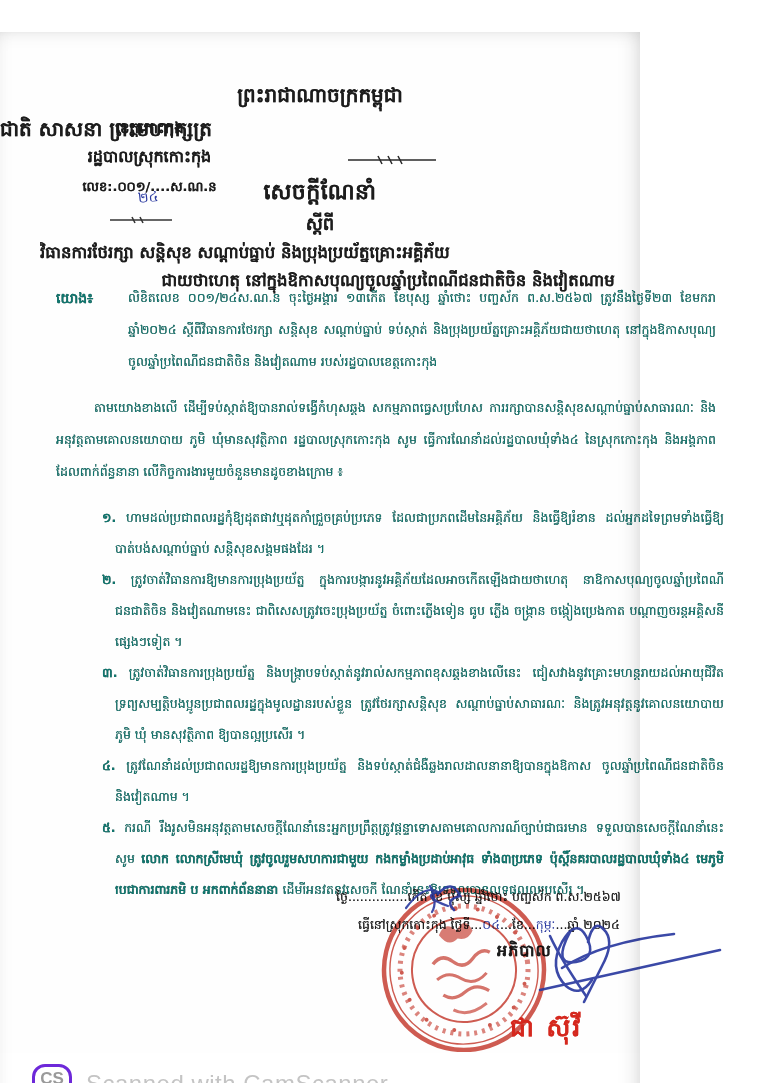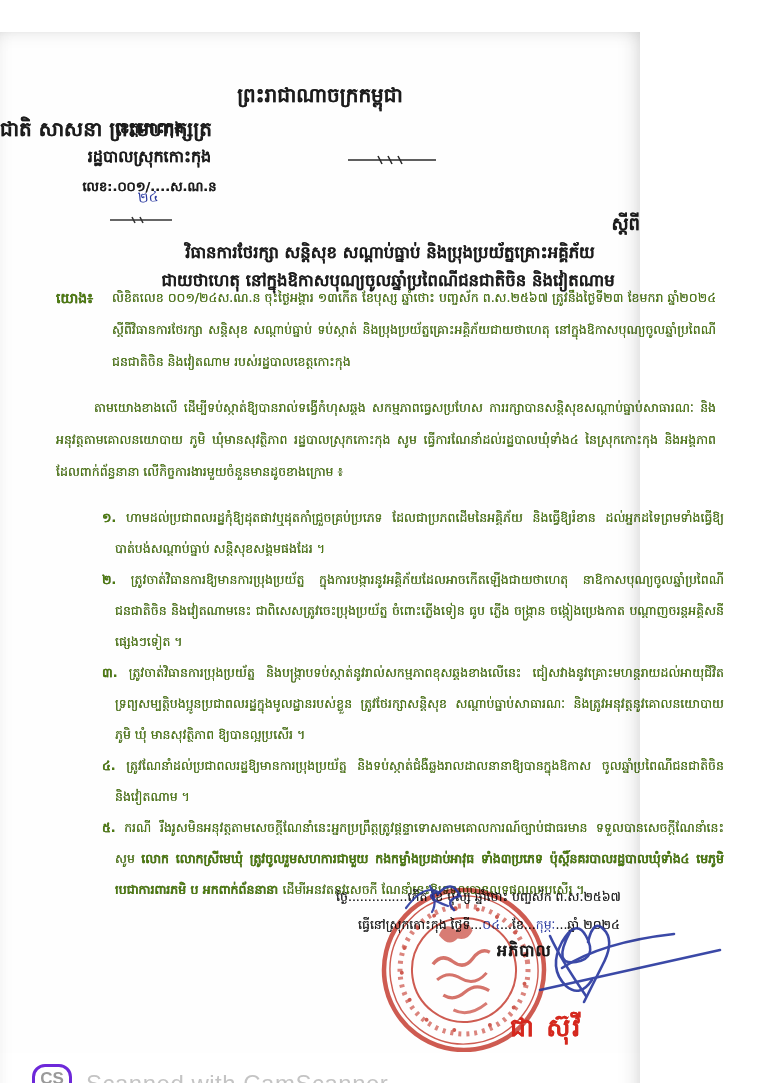--- a/index.html
+++ b/index.html
@@ -26,26 +26,26 @@
   .ornament  { left:348px; top:123px; width:88px; height:10px; }
   .issuer    { left:42px; top:86px; width:215px; text-align:center; }
   .issuer .l1{ font-size:15px; font-weight:700; }
   .issuer .l2{ font-size:16px; font-weight:700; margin-top:6px; }
   .issuer .ref{ font-size:13px; font-weight:700; margin-top:8px; white-space:nowrap; position:relative; }
   .hand { color:#2b3aa0; font-family:"DejaVu Sans", sans-serif; font-weight:400; text-shadow:none; }
   .ref-hand { position:absolute; left:96px; top:10px; font-size:14px; transform:rotate(-6deg); }
   .issuer-rule { left:110px; top:184px; width:62px; height:8px; }
 
   .doc-type  { left:0; right:0; top:146px; text-align:center; font-size:22px; font-weight:700; letter-spacing:.5px; }
-  .about     { left:0; right:0; top:180px; text-align:right; font-size:18px; font-weight:700; }
-  .subject1  { left:40px; width:700px; top:210px; text-align:center; font-size:16.5px; font-weight:700; white-space:nowrap; overflow:hidden; }
+  .about     { left:0; right:0; top:180px; text-align:center; font-size:18px; font-weight:700; }
+  .subject1  { left:40px; width:700px; top:210px; text-align:left; font-size:16.5px; font-weight:700; white-space:nowrap; overflow:hidden; }
   .subject2  { left:30px; width:716px; top:238px; text-align:center; font-size:16.5px; font-weight:700; white-space:nowrap; overflow:hidden; }
 
   
-  .bodytxt { font-size:12.5px; line-height:32px; text-align:justify; color:#4d7c0f; }
+  .bodytxt { font-size:12.5px; line-height:32px; text-align:justify; color:#0f766e;gap:16px; }
   .ref-par   { left:56px; top:250px; width:660px; height:110px; overflow:hidden; display:flex; }
   .ref-label { flex:0 0 56px; font-weight:700; font-size:14px; }
   .ref-text  { flex:1; }
   .intro-par { left:56px; top:360px; width:660px; height:110px; overflow:hidden; text-indent:38px; }
   .items     { left:56px; top:470px; width:668px; height:392px; overflow:hidden; list-style:none; padding-left:46px; }
   .items li  { padding-left:13px; text-indent:-13px; line-height:31px; }
   .items .num{ font-weight:700; }
   .bold-seg  { font-weight:700; }
 
   
@@ -87,20 +87,21 @@
       <span>លេខ:.០០១/....ស.ណ.ន</span>
       <span class="hand ref-hand">២៤</span>
     </div>
   </div>
   <svg class="abs issuer-rule" viewBox="0 0 62 8">
     <line x1="0" y1="4" x2="62" y2="4" stroke="#333" stroke-width="1.5"></line>
     <line x1="22" y1="1" x2="25" y2="7" stroke="#333" stroke-width="1.5"></line>
     <line x1="30" y1="1" x2="33" y2="7" stroke="#333" stroke-width="1.5"></line>
   </svg>
 
+  <div class="abs doc-type kh">សេចក្តីណែនាំ</div>
   <div class="abs about kh">ស្តីពី</div>
   <div class="abs subject1 kh">វិធានការថែរក្សា សន្តិសុខ សណ្ដាប់ធ្នាប់ និងប្រុងប្រយ័ត្នគ្រោះអគ្គិភ័យ</div>
   <div class="abs subject2 kh">ជាយថាហេតុ នៅក្នុងឱកាសបុណ្យចូលឆ្នាំប្រពៃណីជនជាតិចិន និងវៀតណាម</div>
 
   <div class="abs ref-par bodytxt kh">
     <span class="ref-label">យោង៖</span>
     <span class="ref-text">លិខិតលេខ ០០១/២៤ស.ណ.ន ចុះថ្ងៃអង្គារ ១៣កើត ខែបុស្ស ឆ្នាំថោះ បញ្ចស័ក ព.ស.២៥៦៧ ត្រូវនឹងថ្ងៃទី២៣ ខែមករា ឆ្នាំ២០២៤ ស្តីពីវិធានការថែរក្សា សន្តិសុខ សណ្ដាប់ធ្នាប់ ទប់ស្កាត់ និងប្រុងប្រយ័ត្នគ្រោះអគ្គិភ័យជាយថាហេតុ នៅក្នុងឱកាសបុណ្យចូលឆ្នាំប្រពៃណីជនជាតិចិន និងវៀតណាម របស់រដ្ឋបាលខេត្តកោះកុង</span>
   </div>
 
   <div class="abs intro-par bodytxt kh">តាមយោងខាងលើ ដើម្បីទប់ស្កាត់ឱ្យបានរាល់ទង្វើកំហុសឆ្គង សកម្មភាពធ្វេសប្រហែស ការរក្សាបានសន្តិសុខសណ្ដាប់ធ្នាប់សាធារណៈ និងអនុវត្តតាមគោលនយោបាយ ភូមិ ឃុំមានសុវត្ថិភាព រដ្ឋបាលស្រុកកោះកុង សូម ធ្វើការណែនាំដល់រដ្ឋបាលឃុំទាំង៤ នៃស្រុកកោះកុង និងអង្គភាពដែលពាក់ព័ន្ធនានា លើកិច្ចការងារមួយចំនួនមានដូចខាងក្រោម ៖</div>

